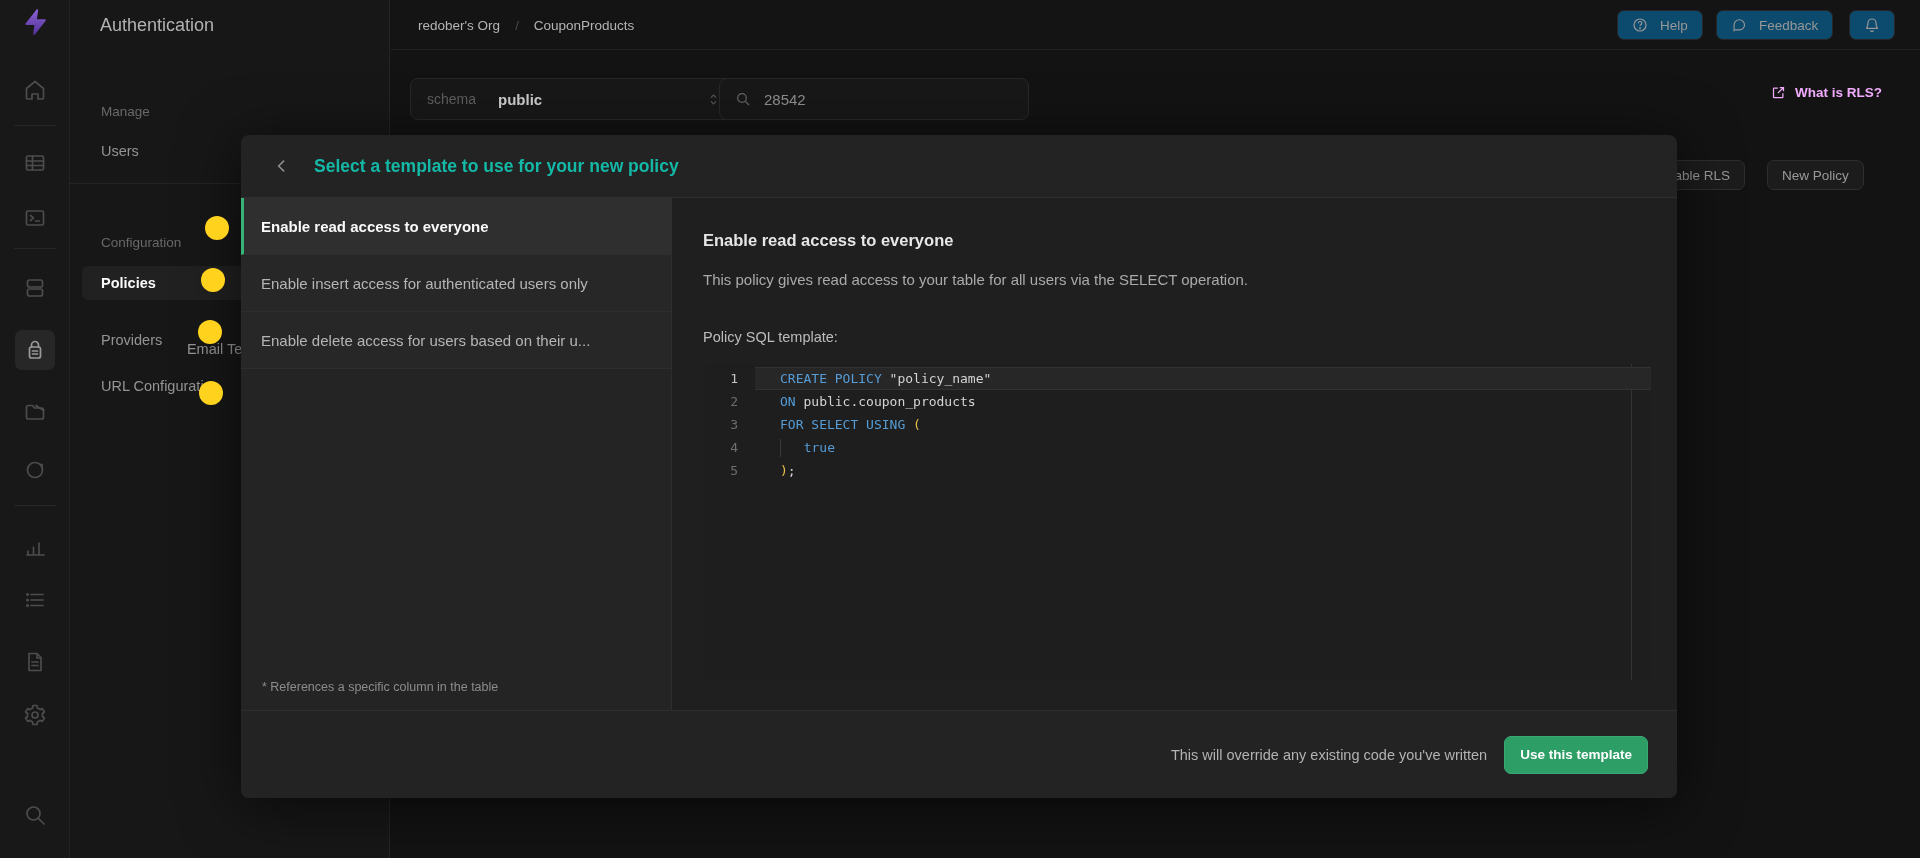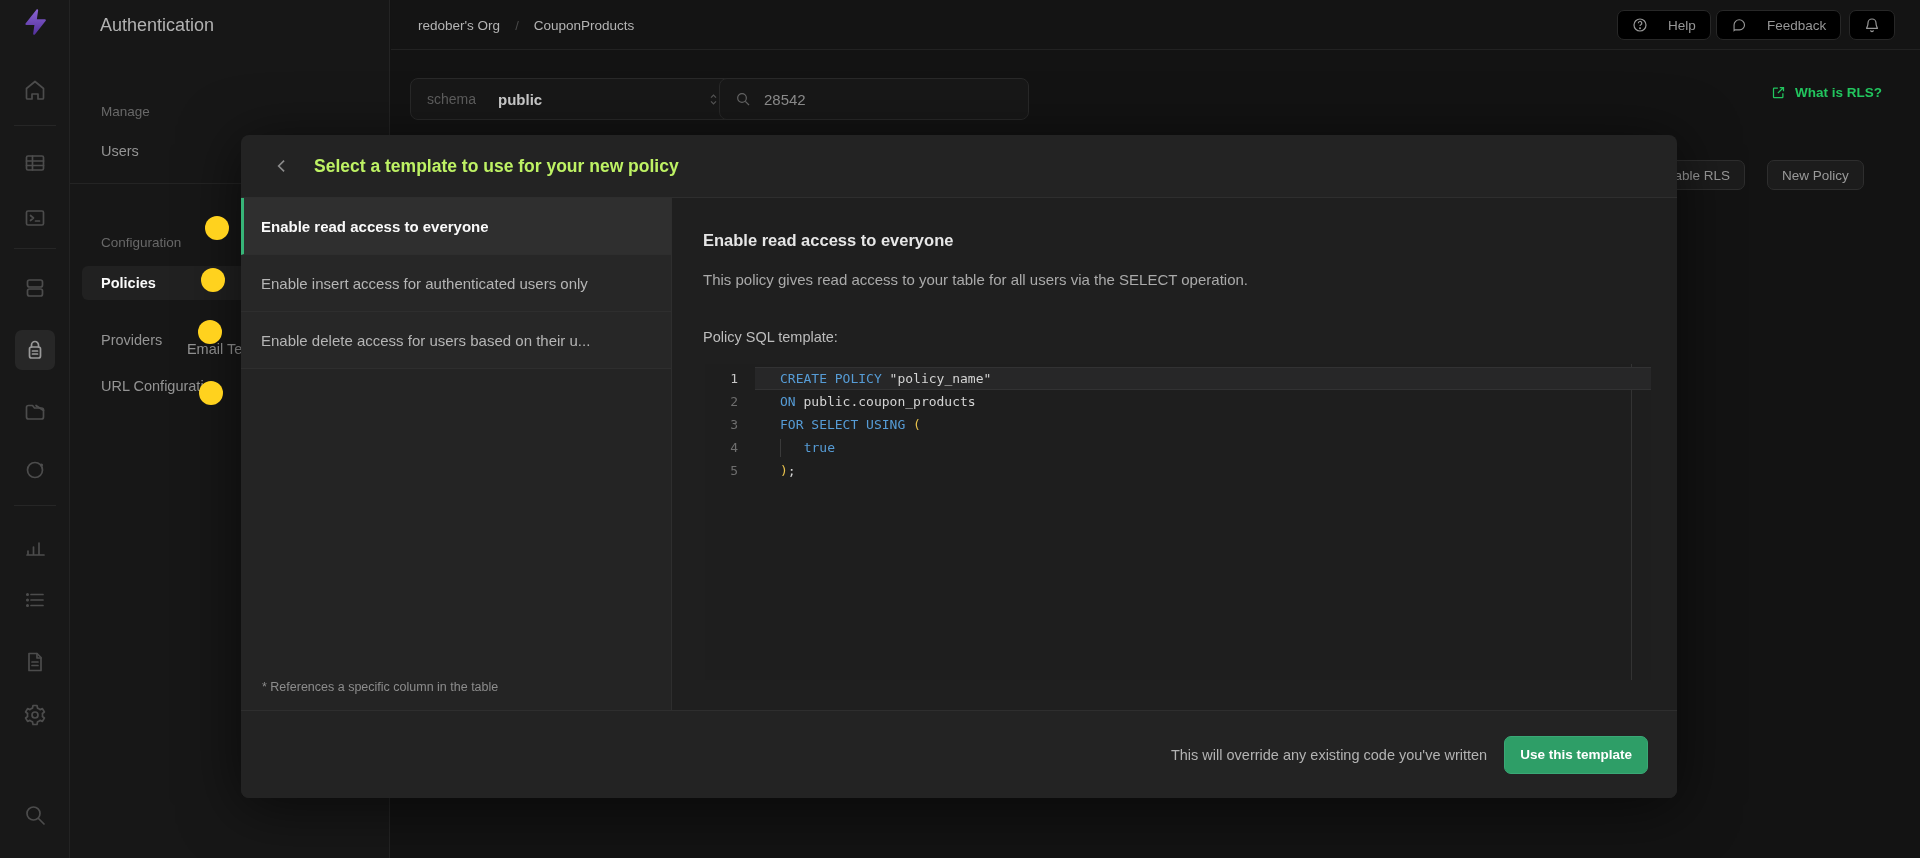--- a/index.html
+++ b/index.html
@@ -33,54 +33,54 @@
   .nav-active-bg { position:absolute; left:12px; width:296px; height:34px;
                    background:#212121; border-radius:6px; }
   .nav-divider { position:absolute; left:0; right:0; height:1px; background:#242424; }
 
   
   .topbar { position:absolute; left:391px; top:0; width:1529px; height:50px;
             background:#141414; border-bottom:1px solid #222; }
   .breadcrumb { position:absolute; left:27px; top:0; height:50px; display:flex; align-items:center; gap:15px; }
   .crumb { font-size:13.5px; color:#b4b4b4; cursor:pointer; }
   .crumb-sep { color:#4a4a4a; font-size:13px; }
-  .tb-btn { position:absolute; top:10px; height:30px; background:#000000; border:1px solid #272727;
+  .tb-btn { position:absolute; top:10px; height:30px; background:#0c4a6e; border:1px solid #272727;
             border-radius:7px; color:#979797; font-size:13.5px; display:flex; align-items:center;
-            gap:20px; padding:0 14px; cursor:pointer; }
+            gap:12px; padding:0 14px; cursor:pointer; }
   .tb-btn svg { width:16px; height:16px; }
 
   
   .schema-box { position:absolute; left:410px; top:78px; width:328px; height:42px;
                 border:1px solid #292929; border-radius:8px; background:#181818;
                 display:flex; align-items:center; padding:0 16px; cursor:pointer; }
   .schema-label { font-size:14px; color:#5f5f5f; }
   .schema-value { font-size:15px; color:#cdcdcd; font-weight:bold; margin-left:22px; }
   .schema-chevrons { margin-left:auto; color:#565656; }
   .search-box { position:absolute; left:719px; top:78px; width:310px; height:42px;
                 border:1px solid #292929; border-radius:8px; background:#181818;
                 display:flex; align-items:center; padding:0 15px; gap:13px; }
   .search-box svg { width:16px; height:16px; color:#666; }
   .search-value { font-size:15px; color:#8f8f8f; }
 
   .rls-link { position:absolute; left:1771px; top:85px; display:flex; align-items:center; gap:9px;
-              color:#22c55e; font-size:13.5px; font-weight:bold; cursor:pointer; }
+              color:#f0abfc; font-size:13.5px; font-weight:bold; cursor:pointer; }
   .rls-link svg { width:15px; height:15px; }
   .ghost-btn { position:absolute; top:160px; height:30px; background:#1c1c1c; border:1px solid #2e2e2e;
                border-radius:7px; color:#9a9a9a; font-size:13.5px; display:flex; align-items:center;
                padding:0 14px; cursor:pointer; white-space:nowrap; z-index:4; }
   #disable-rls-btn { left:1640px; }
   #new-policy-btn { left:1767px; }
 
   
   .modal { position:absolute; left:241px; top:135px; width:1436px; height:663px;
            background:#232323; border-radius:8px; box-shadow:0 8px 60px rgba(0,0,0,.6); z-index:10; }
   .modal-header { position:absolute; top:0; left:0; right:0; height:63px;
                   border-bottom:1px solid #2e2e2e; display:flex; align-items:center; padding-left:31px; }
   .back-btn { width:22px; height:22px; color:#8a8a8a; cursor:pointer; display:flex; align-items:center; }
-  .modal-title { margin-left:20px; font-size:17.5px; font-weight:bold; color:#bef264; }
+  .modal-title { margin-left:20px; font-size:17.5px; font-weight:bold; color:#14b8a6; }
 
   .modal-body { position:absolute; top:63px; bottom:88px; left:0; right:0; display:flex; }
   .tpl-list { width:431px; background:#242424; border-right:1px solid #2e2e2e; position:relative; flex:none; }
   .tpl-item { height:57px; display:flex; align-items:center; padding-left:20px;
               border-bottom:1px solid #2e2e2e; font-size:15px; color:#b5b5b5;
               background:#272727; cursor:pointer; }
   .tpl-item.active { background:#2f2f2f; border-left:3px solid #37b578; padding-left:17px;
                      color:#fafafa; font-weight:bold; }
   .tpl-footnote { position:absolute; left:21px; bottom:16px; font-size:12.5px; color:#8c8c8c; }
 

